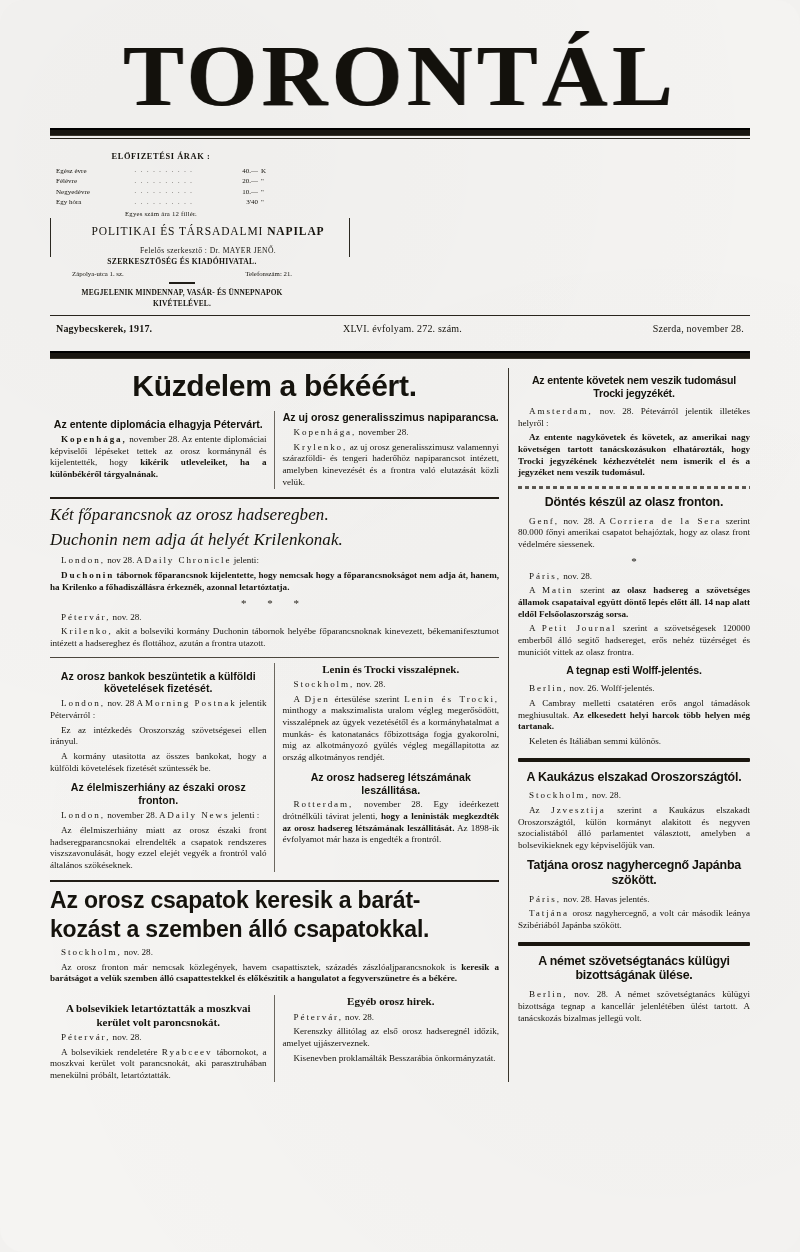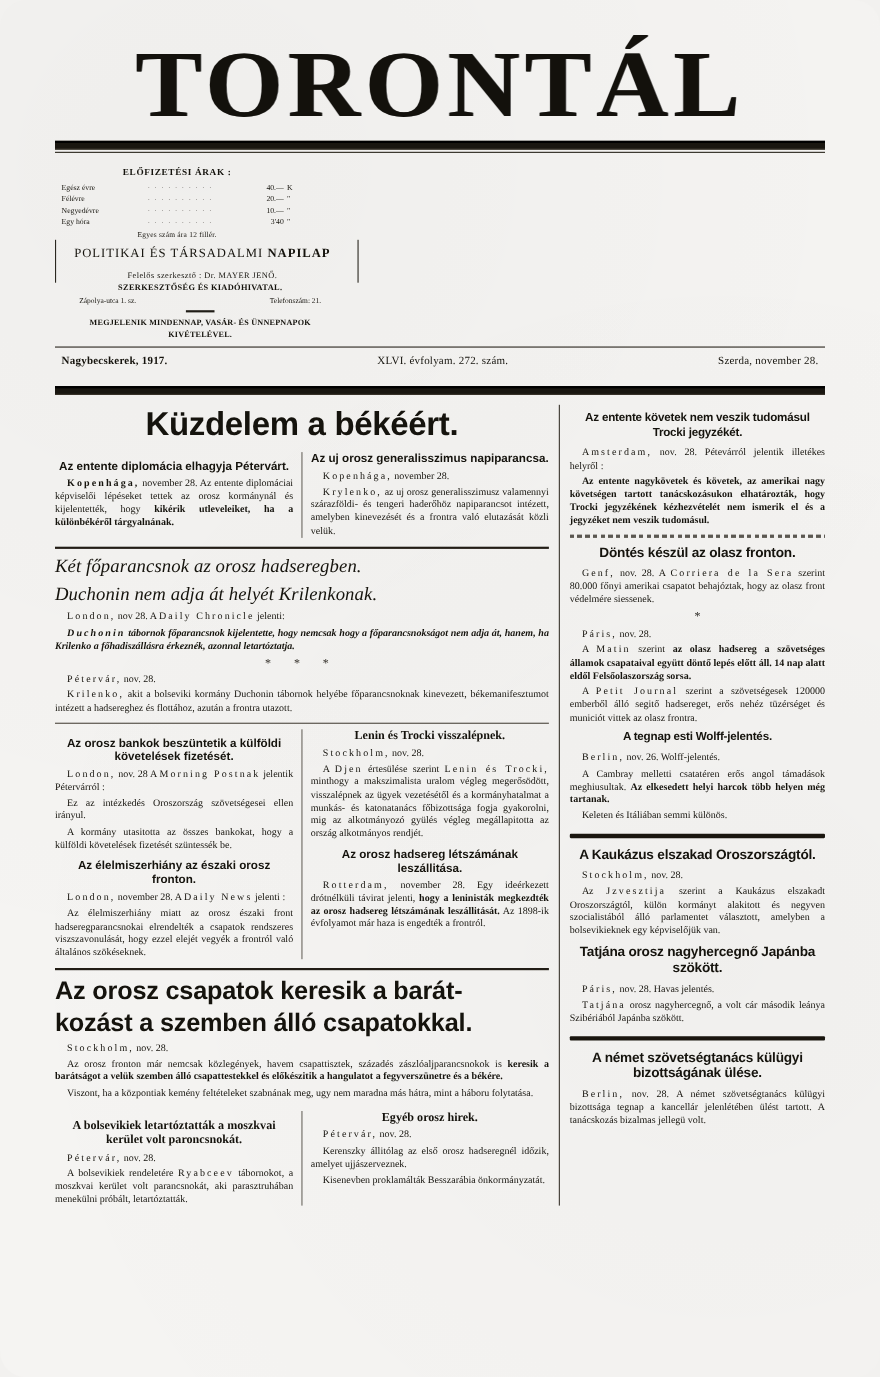--- a/index.html
+++ b/index.html
@@ -41,21 +41,21 @@
   }
   .rule-thin{height:1px;background:#2b271f;margin:2px 0 0 0;}
 
   
   .headband{
     display:flex;align-items:stretch;
     margin-top:8px;padding:4px 0 4px 0;
     font-size:7.2px;line-height:1.35;flex-direction:column;
   }
   .hb-left{width:30%;padding:0 6px;text-align:center;}
-  .hb-mid{width:38%;padding:6px 8px 0 0;text-align:center;
+  .hb-mid{width:38%;padding:6px 8px 0 24px;text-align:center;
     border-left:1px solid #2d2a22;border-right:1px solid #2d2a22;}
   .hb-right{width:32%;padding:0 20px;text-align:center;}
   .hb-title{font-weight:700;font-size:8.4px;letter-spacing:.6px;margin-bottom:3px;}
   .price-table{width:100%;border-collapse:collapse;font-size:7px;}
   .price-table td{padding:0;line-height:1.5;white-space:nowrap;}
   .price-table .pl{text-align:left;}
   .price-table .dots{
     width:100%;overflow:hidden;color:#55504a;letter-spacing:1.6px;font-size:6px;
   }
   .price-table .pv{text-align:right;padding-left:4px;}
@@ -107,21 +107,21 @@
     font-size:12.4px;font-weight:700;text-align:center;line-height:1.2;
     margin:6px 0 6px 0;font-family:"Liberation Sans", sans-serif;letter-spacing:-.2px;
   }
   h3.rcol.small{font-size:10.6px;}
   p{
     margin:0 0 3px 0;font-size:9.1px;line-height:1.285;text-align:justify;
     text-indent:11px;-webkit-hyphens:auto;hyphens:auto;
   }
   .dl{letter-spacing:1.9px;}
   .bold{font-weight:700;}
-  .ital-b{font-style:italic;font-weight:700;}
+  .ital-b{font-weight:700;}
   .stars{text-align:center;letter-spacing:9px;font-size:11px;margin:3px 0 3px 0;color:#2a261f;}
   .star1{text-align:center;font-size:11px;margin:4px 0;}
   .hr-orn{height:2px;background:#241f18;margin:8px 0 6px 0;}
   .hr-orn.thin{height:1px;background:#4d483f;margin:7px 0 5px 0;}
   .hr-dots{
     height:3px;margin:7px 0 6px 0;
     background:repeating-linear-gradient(90deg,#2b271f 0 4px,transparent 4px 7px);
     opacity:.75;
   }
   .hr-heavy{height:4px;background:#1c1811;margin:10px 0 8px 0;border-radius:1px;}
@@ -258,21 +258,20 @@
         </div>
       </div>
 
       <div class="hr-orn"></div>
 
       <div>
         <h1 class="banner2">Az orosz csapatok keresik a barát-</h1>
         <h1 class="banner2">kozást a szemben álló csapatokkal.</h1>
         <p><span class="dl">Stockholm,</span><span> nov. 28.</span></p>
         <p><span>Az orosz fronton már nemcsak közlegények, havem csapattisztek, századés zászlóaljparancsnokok is </span><span class="bold">keresik a barátságot a velük szemben álló csapattestekkel és előkészitik a hangulatot a fegyverszünetre és a békére.</span></p>
-        <p>Viszont, ha a központiak kemény feltételeket szabnának meg, ugy nem maradna más hátra, mint a háboru folytatása.</p>
       </div>
 
       <div class="gap"></div>
 
       <div class="twocol">
         <div class="bk">
           <h3 class="sub srf">A bolsevikiek letartóztatták a moszkvai kerület volt paroncsnokát.</h3>
           <p><span class="dl">Pétervár,</span><span> nov. 28.</span></p>
           <p><span>A bolsevikiek rendeletére </span><span class="dl">Ryabceev</span><span> tábornokot, a moszkvai kerület volt parancsnokát, aki parasztruhában menekülni próbált, letartóztatták.</span></p>
         </div>

